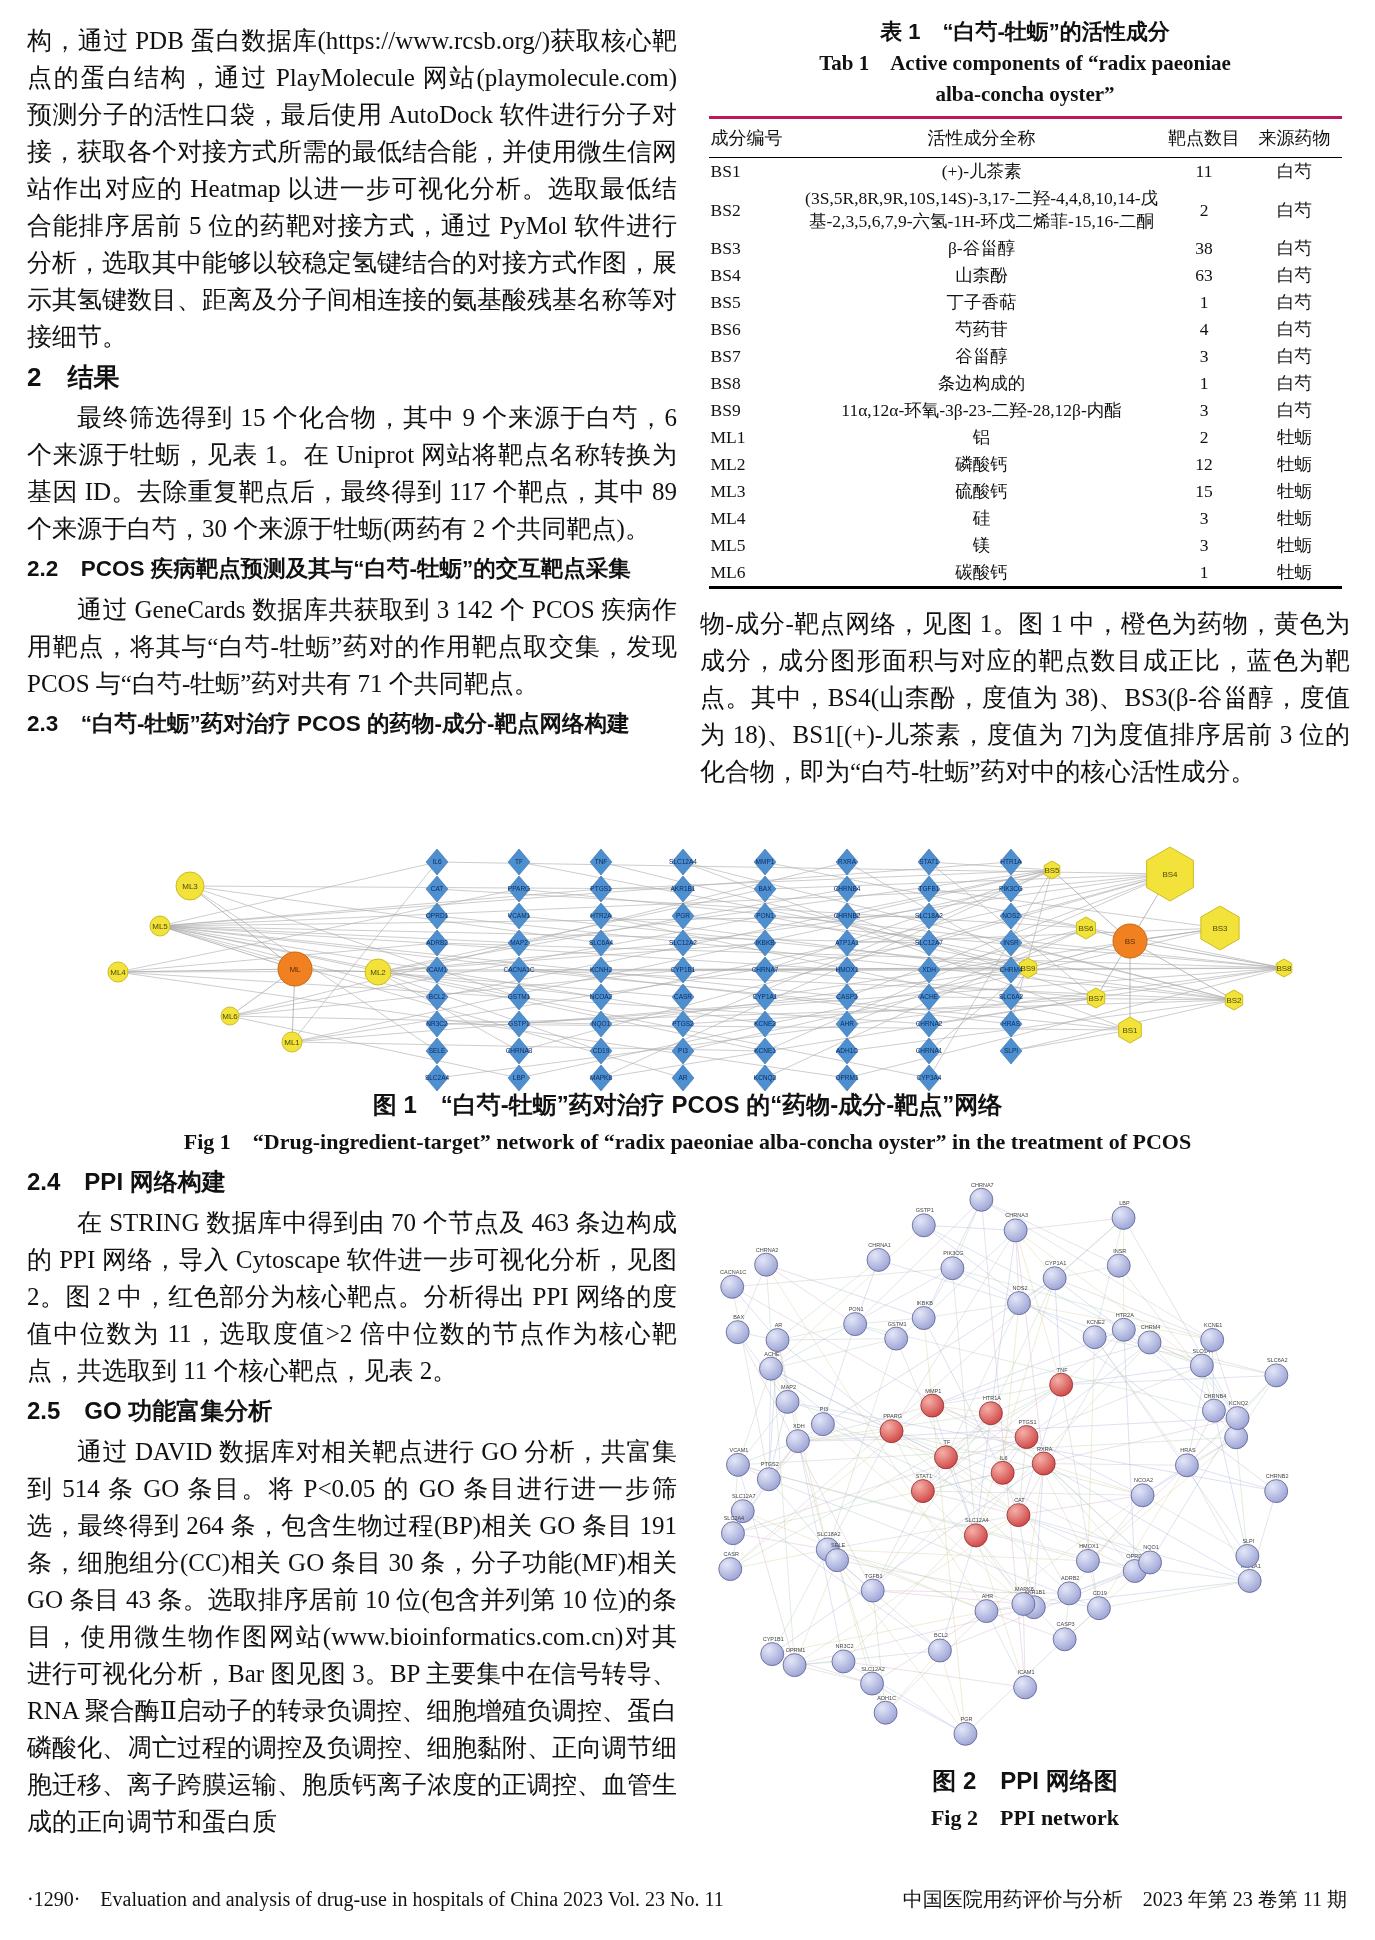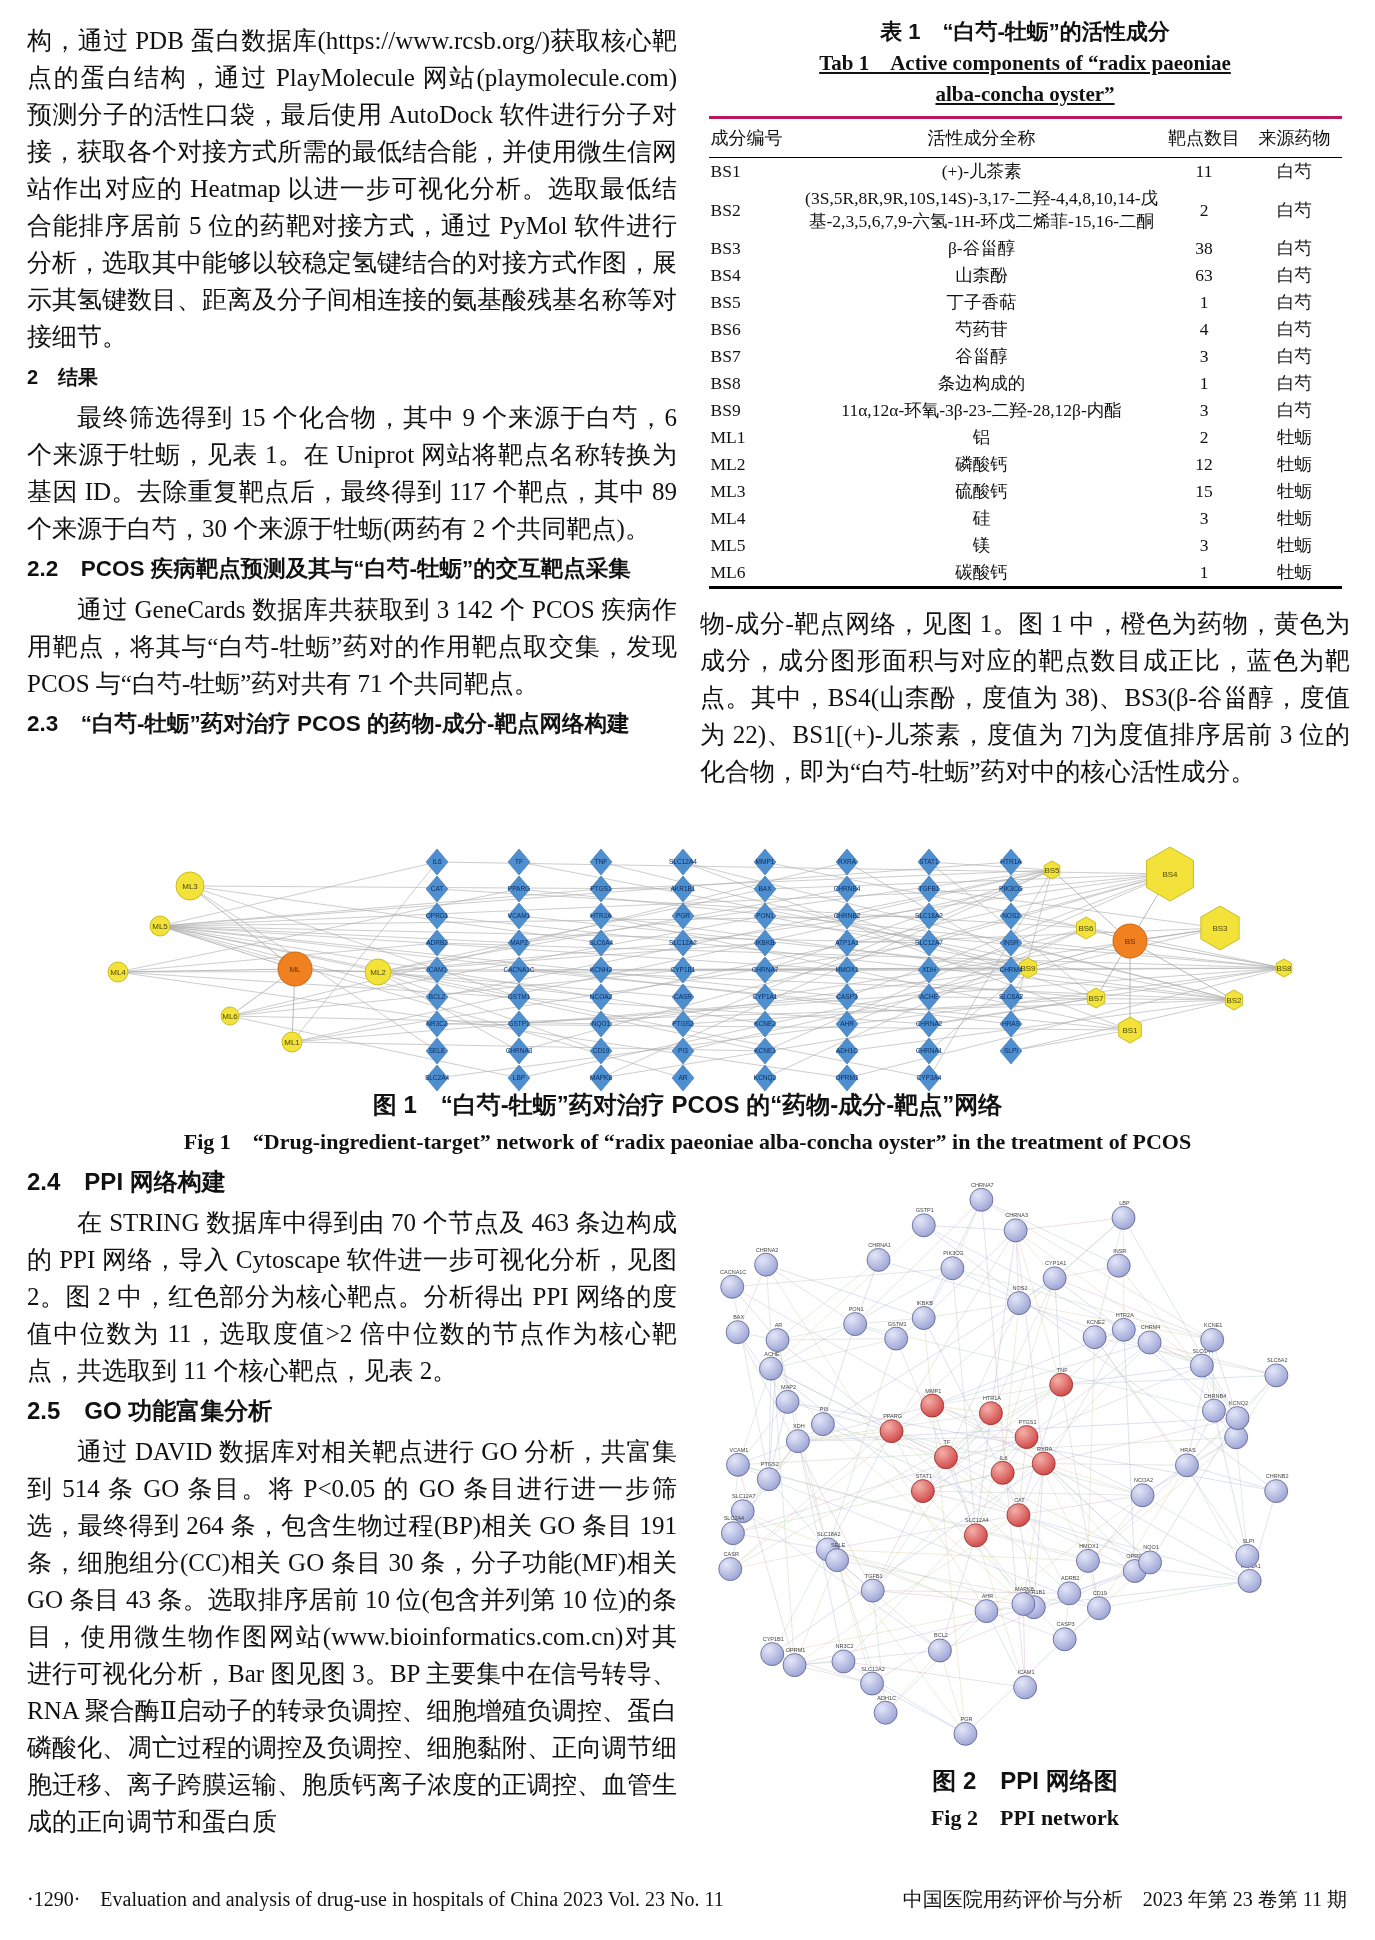--- a/index.html
+++ b/index.html
@@ -11,40 +11,40 @@
   .abs{position:absolute;}
   .body-text{font-size:25px;line-height:37px;text-align:justify;}
   .indent{text-indent:2em;}
   .heading{font-family:"Liberation Sans","DejaVu Sans",sans-serif;font-weight:bold;
            font-size:24px;line-height:40px;margin:2px 0;text-align:left;}
   p{margin:0;}
   
   #table1-wrap{width:650px;}
   .t1-title-cn{font-family:"Liberation Sans","DejaVu Sans",sans-serif;font-weight:bold;
                font-size:22px;line-height:32px;text-align:center;}
-  .t1-title-en{font-weight:bold;font-size:21px;line-height:31px;text-align:center;text-decoration:underline;}
+  .t1-title-en{font-weight:bold;font-size:21px;line-height:31px;text-align:center;}
   table.t1{border-collapse:collapse;width:633px;margin:6px auto 0 auto;font-size:17.5px;}
   table.t1 th{font-weight:normal;border-top:3px solid #be185d;border-bottom:1.5px solid #000;
               padding:7px 2px;font-size:18px;}
   table.t1 td{padding:2px 2px;line-height:23px;}
   table.t1 tr td:first-child{text-align:left;}
   table.t1 td, table.t1 th{text-align:center;}
   table.t1 th:first-child{text-align:left;}
   table.t1 tr:last-child td{border-bottom:3px solid #000;}
   .cap-cn{font-family:"Liberation Sans","DejaVu Sans",sans-serif;font-weight:bold;
           font-size:24px;line-height:38px;text-align:center;}
   .cap-en{font-weight:bold;font-size:22px;line-height:36px;text-align:center;}
   #footer{display:flex;justify-content:space-between;font-size:20px;}
 </style>
 </head>
 <body>
 
 <div class="abs" style="left:27px;top:22px;width:650px;">
   <p class="body-text">构，通过 PDB 蛋白数据库(https://www.rcsb.org/)获取核心靶点的蛋白结构，通过 PlayMolecule 网站(playmolecule.com)预测分子的活性口袋，最后使用 AutoDock 软件进行分子对接，获取各个对接方式所需的最低结合能，并使用微生信网站作出对应的 Heatmap 以进一步可视化分析。选取最低结合能排序居前 5 位的药靶对接方式，通过 PyMol 软件进行分析，选取其中能够以较稳定氢键结合的对接方式作图，展示其氢键数目、距离及分子间相连接的氨基酸残基名称等对接细节。</p>
-  <p class="heading" style="font-size:20px;">2　结果</p>
+  <p class="heading" style="font-size:26px;">2　结果</p>
   <p class="body-text indent">最终筛选得到 15 个化合物，其中 9 个来源于白芍，6 个来源于牡蛎，见表 1。在 Uniprot 网站将靶点名称转换为基因 ID。去除重复靶点后，最终得到 117 个靶点，其中 89 个来源于白芍，30 个来源于牡蛎(两药有 2 个共同靶点)。</p>
   <p class="heading" style="font-size:22.5px;">2.2　PCOS 疾病靶点预测及其与“白芍-牡蛎”的交互靶点采集</p>
   <p class="body-text indent">通过 GeneCards 数据库共获取到 3 142 个 PCOS 疾病作用靶点，将其与“白芍-牡蛎”药对的作用靶点取交集，发现 PCOS 与“白芍-牡蛎”药对共有 71 个共同靶点。</p>
   <p class="heading" style="font-size:22.5px;">2.3　“白芍-牡蛎”药对治疗 PCOS 的药物-成分-靶点网络构建</p>
 </div>
 
 <div class="abs" style="left:700px;top:16px;width:650px;">
   <div id="table1-wrap">
     <div class="t1-title-cn">表 1　“白芍-牡蛎”的活性成分</div>
     <div class="t1-title-en">Tab 1　Active components of “radix paeoniae</div>
@@ -145,21 +145,21 @@
           </tr>
           <tr>
             <td>ML6</td>
             <td>碳酸钙</td>
             <td>1</td>
             <td>牡蛎</td>
           </tr>
         </tbody>
     </table>
   </div>
-  <p class="body-text" style="margin-top:16px;">物-成分-靶点网络，见图 1。图 1 中，橙色为药物，黄色为成分，成分图形面积与对应的靶点数目成正比，蓝色为靶点。其中，BS4(山柰酚，度值为 38)、BS3(β-谷甾醇，度值为 22)、BS1[(+)-儿茶素，度值为 7]为度值排序居前 3 位的化合物，即为“白芍-牡蛎”药对中的核心活性成分。</p>
+  <p class="body-text" style="margin-top:16px;">物-成分-靶点网络，见图 1。图 1 中，橙色为药物，黄色为成分，成分图形面积与对应的靶点数目成正比，蓝色为靶点。其中，BS4(山柰酚，度值为 38)、BS3(β-谷甾醇，度值为 18)、BS1[(+)-儿茶素，度值为 7]为度值排序居前 3 位的化合物，即为“白芍-牡蛎”药对中的核心活性成分。</p>
 </div>
 
 <div class="abs" style="left:0;top:846px;width:1375px;height:258px;">
   <svg id="fig1-svg" width="1375" height="258" viewBox="0 0 1375 258">
       <g>
         <line x1="295" y1="123" x2="292" y2="196" stroke="#a9a9a9" stroke-width="1" opacity="0.8"></line>
         <line x1="295" y1="123" x2="378" y2="126" stroke="#a9a9a9" stroke-width="1" opacity="0.8"></line>
         <line x1="295" y1="123" x2="190" y2="40" stroke="#a9a9a9" stroke-width="1" opacity="0.8"></line>
         <line x1="295" y1="123" x2="118" y2="126" stroke="#a9a9a9" stroke-width="1" opacity="0.8"></line>
         <line x1="295" y1="123" x2="160" y2="80" stroke="#a9a9a9" stroke-width="1" opacity="0.8"></line>

